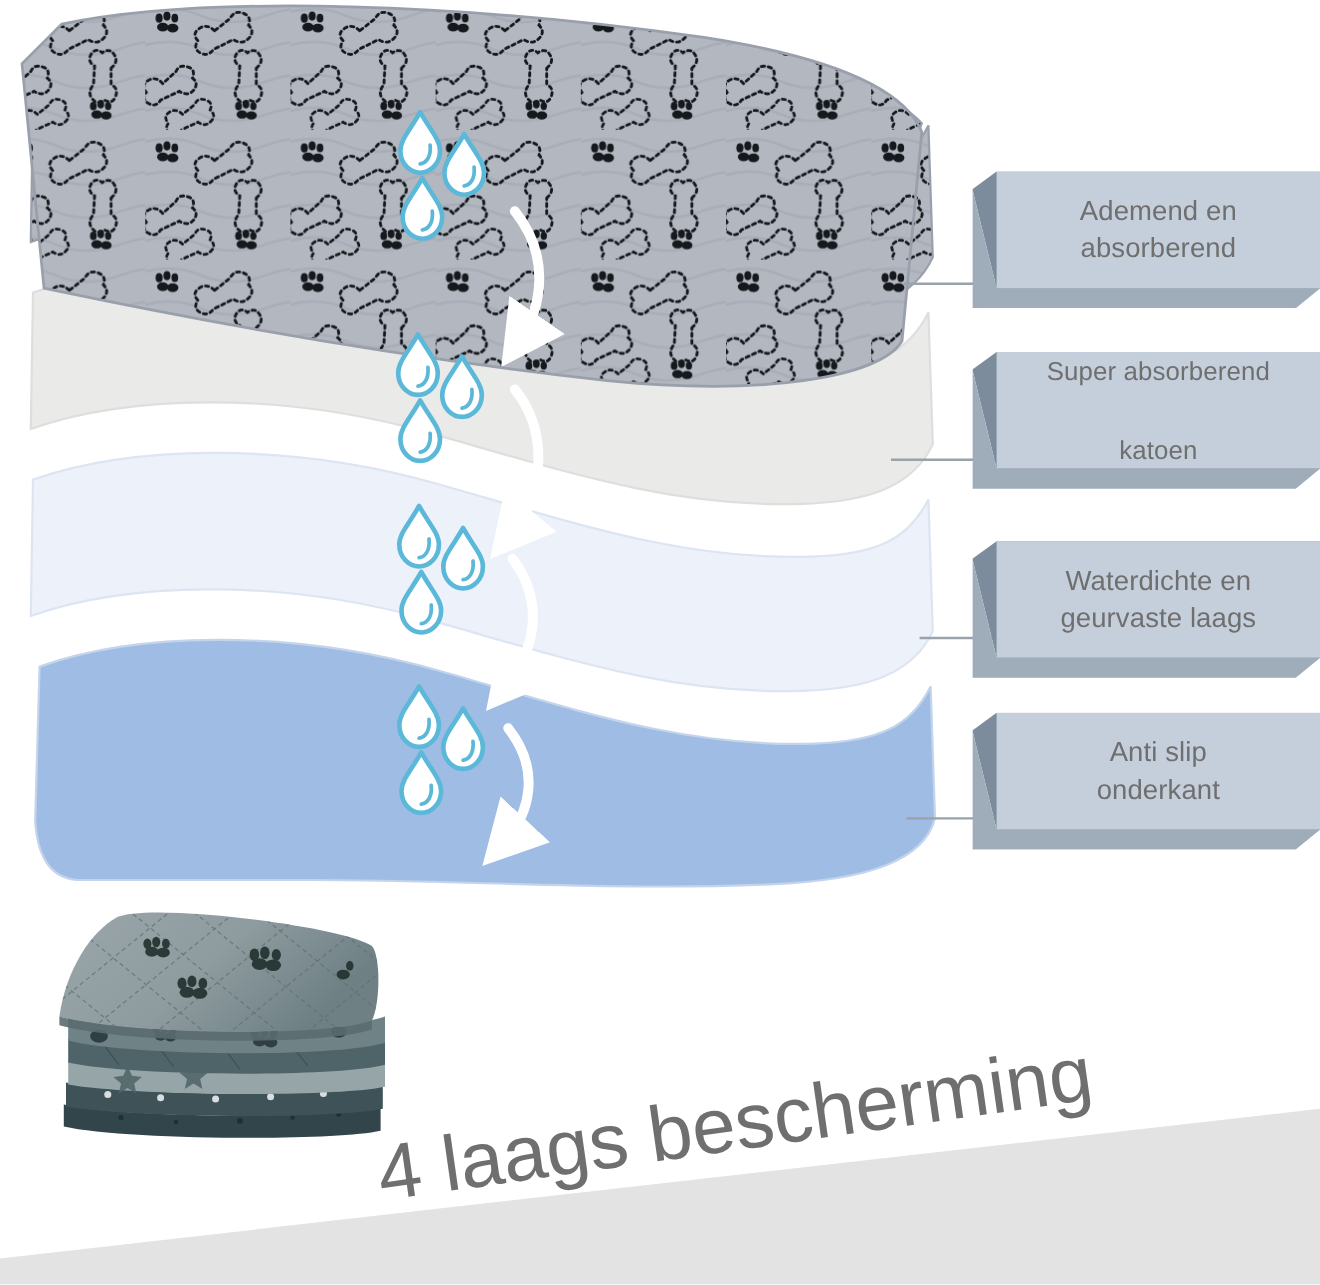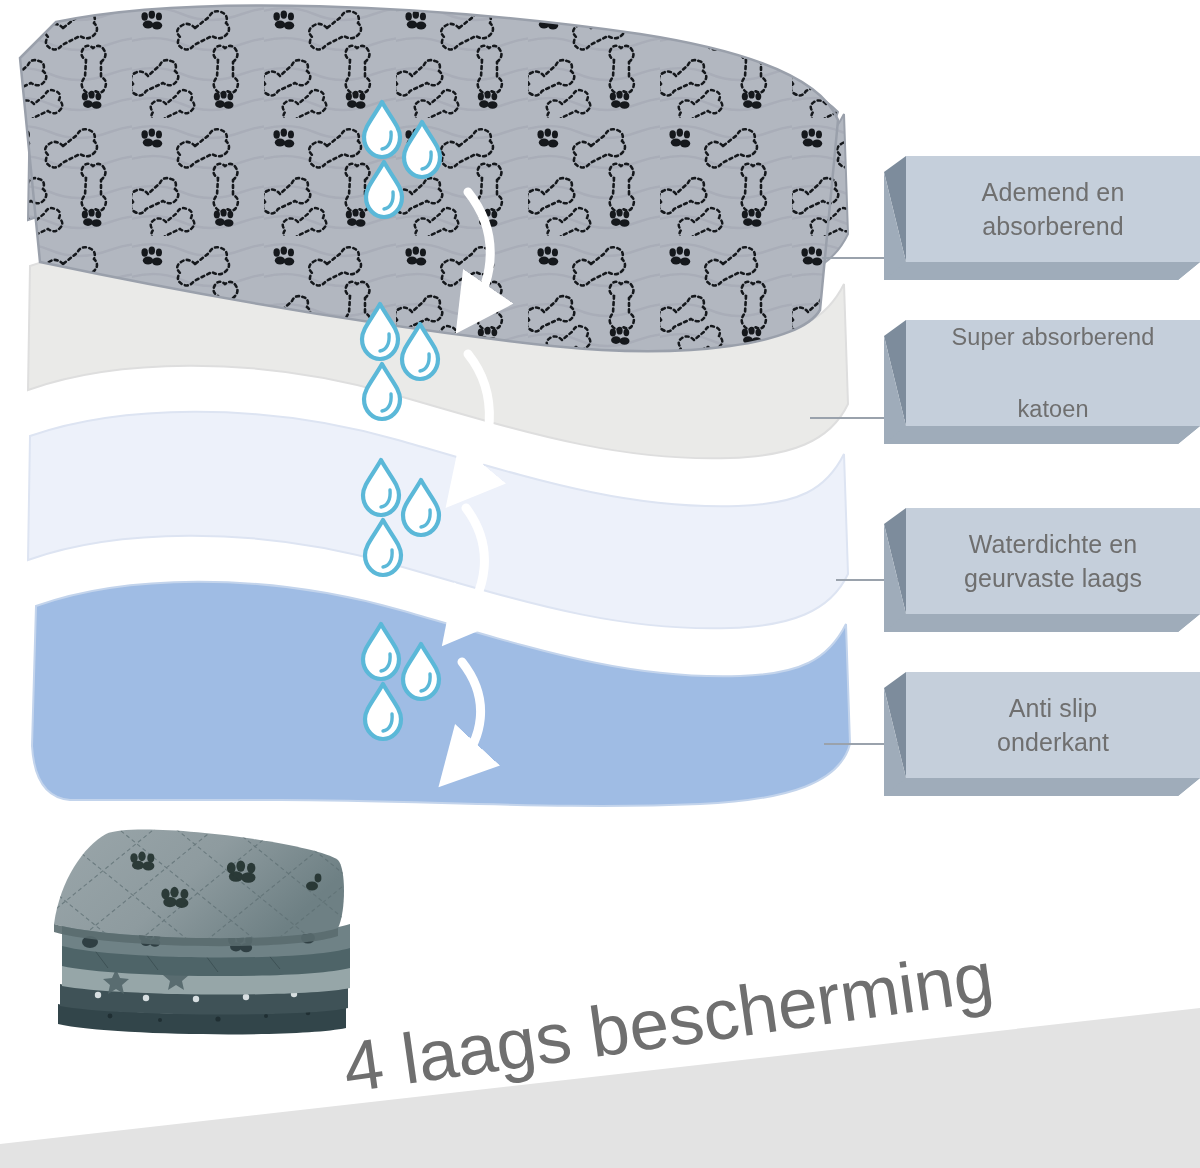--- a/index.html
+++ b/index.html
@@ -301,34 +301,34 @@
         <polygon points="22,0 316,0 316,106 22,106" fill="#c5cfdb"></polygon>
         <polygon points="0,16 22,106 316,106 294,124 0,124" fill="#9facba"></polygon>
         <polygon points="22,106 316,106 294,124 0,124" fill="#9facba"></polygon>
       </svg>
       <div class="callout-text tight">
         <span>Super absorberend</span>
         <span>katoen</span>
       </div>
     </div>
 
-    <div class="callout" id="co2" style="top:508px;text-decoration:underline;">
+    <div class="callout" id="co2" style="top:492px;text-decoration:underline;">
       <svg class="callout-svg" width="316" height="128" viewBox="0 0 316 128">
         <polygon points="0,16 22,0 316,0 316,106 22,106" fill="#7d8c9c"></polygon>
         <polygon points="22,0 316,0 316,106 22,106" fill="#c5cfdb"></polygon>
         <polygon points="0,16 22,106 316,106 294,124 0,124" fill="#9facba"></polygon>
         <polygon points="22,106 316,106 294,124 0,124" fill="#9facba"></polygon>
       </svg>
       <div class="callout-text">
         <span>Waterdichte en</span>
         <span>geurvaste laags</span>
       </div>
     </div>
 
-    <div class="callout" id="co3" style="top:672px;">
+    <div class="callout" id="co3" style="top:648px;">
       <svg class="callout-svg" width="316" height="128" viewBox="0 0 316 128">
         <polygon points="0,16 22,0 316,0 316,106 22,106" fill="#7d8c9c"></polygon>
         <polygon points="22,0 316,0 316,106 22,106" fill="#c5cfdb"></polygon>
         <polygon points="0,16 22,106 316,106 294,124 0,124" fill="#9facba"></polygon>
         <polygon points="22,106 316,106 294,124 0,124" fill="#9facba"></polygon>
       </svg>
       <div class="callout-text">
         <span>Anti slip</span>
         <span>onderkant</span>
       </div>

